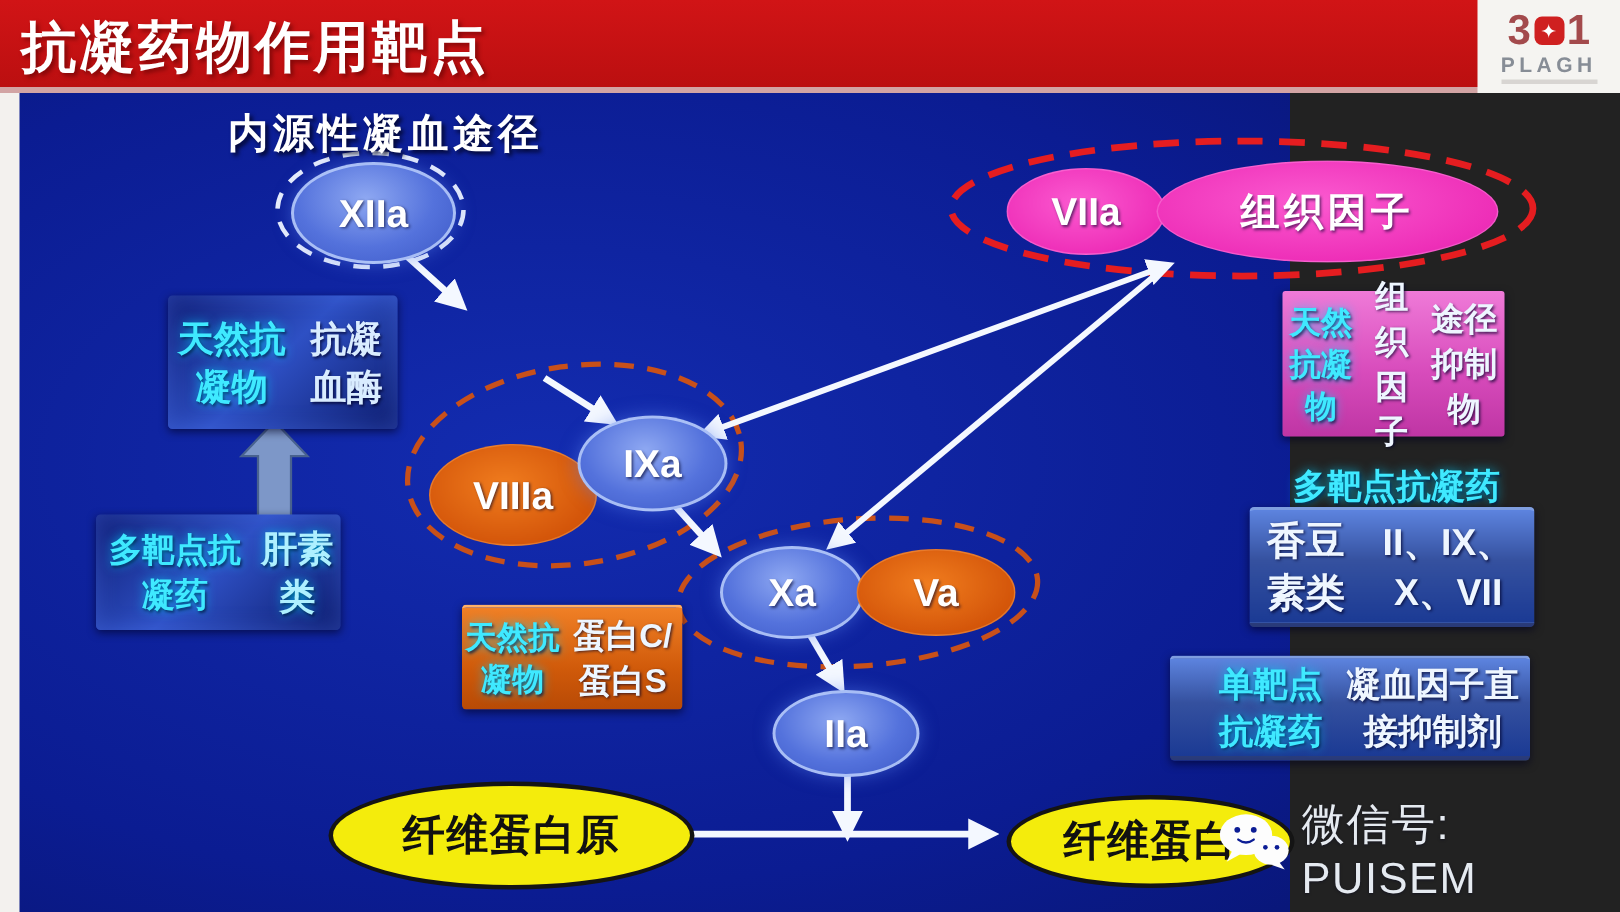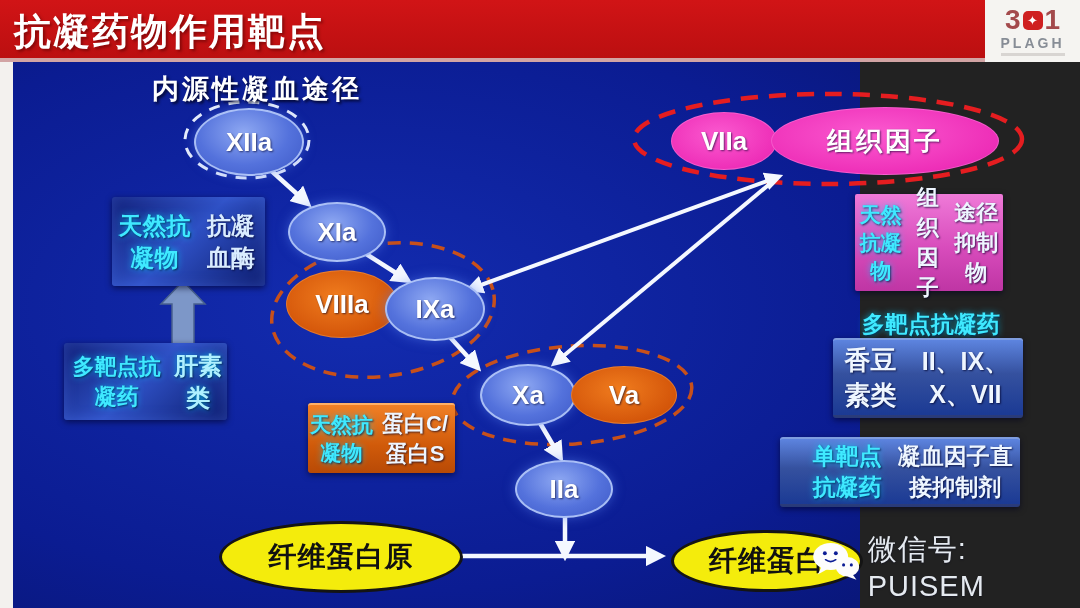--- a/index.html
+++ b/index.html
@@ -107,24 +107,21 @@
       <line x1="462" y1="494" x2="660" y2="494" stroke="#f4f8ff" stroke-width="4.5" marker-end="url(#ah)"></line>
 
       <polygon points="183,219 161,242 172,242 172,286 194,286 194,242 205,242" fill="#7d97c8" stroke="#49628f" stroke-width="1.5"></polygon>
     </svg>
 
     <div class="pathway-label" style="left:152px;top:9px;">内源性凝血途径</div>
 
     <div class="ell blue" style="left:194px;top:46px;width:106px;height:64px;">
         <span>XIIa</span>
       </div>
-    <div class="ell blue" style="left:288px;top:140px;width:94px;height:56px;">
-        <span>XIa</span>
-      </div>
-    <div class="ell orange" style="left:286px;top:208px;width:110px;height:66px;">
+    <div class="ell orange" style="left:286px;top:234px;width:110px;height:66px;">
         <span>VIIIa</span>
       </div>
     <div class="ell blue" style="left:385px;top:215px;width:96px;height:60px;">
         <span>IXa</span>
       </div>
     <div class="ell blue" style="left:480px;top:302px;width:92px;height:58px;">
         <span>Xa</span>
       </div>
     <div class="ell orange" style="left:571px;top:304px;width:104px;height:56px;">
         <span>Va</span>

